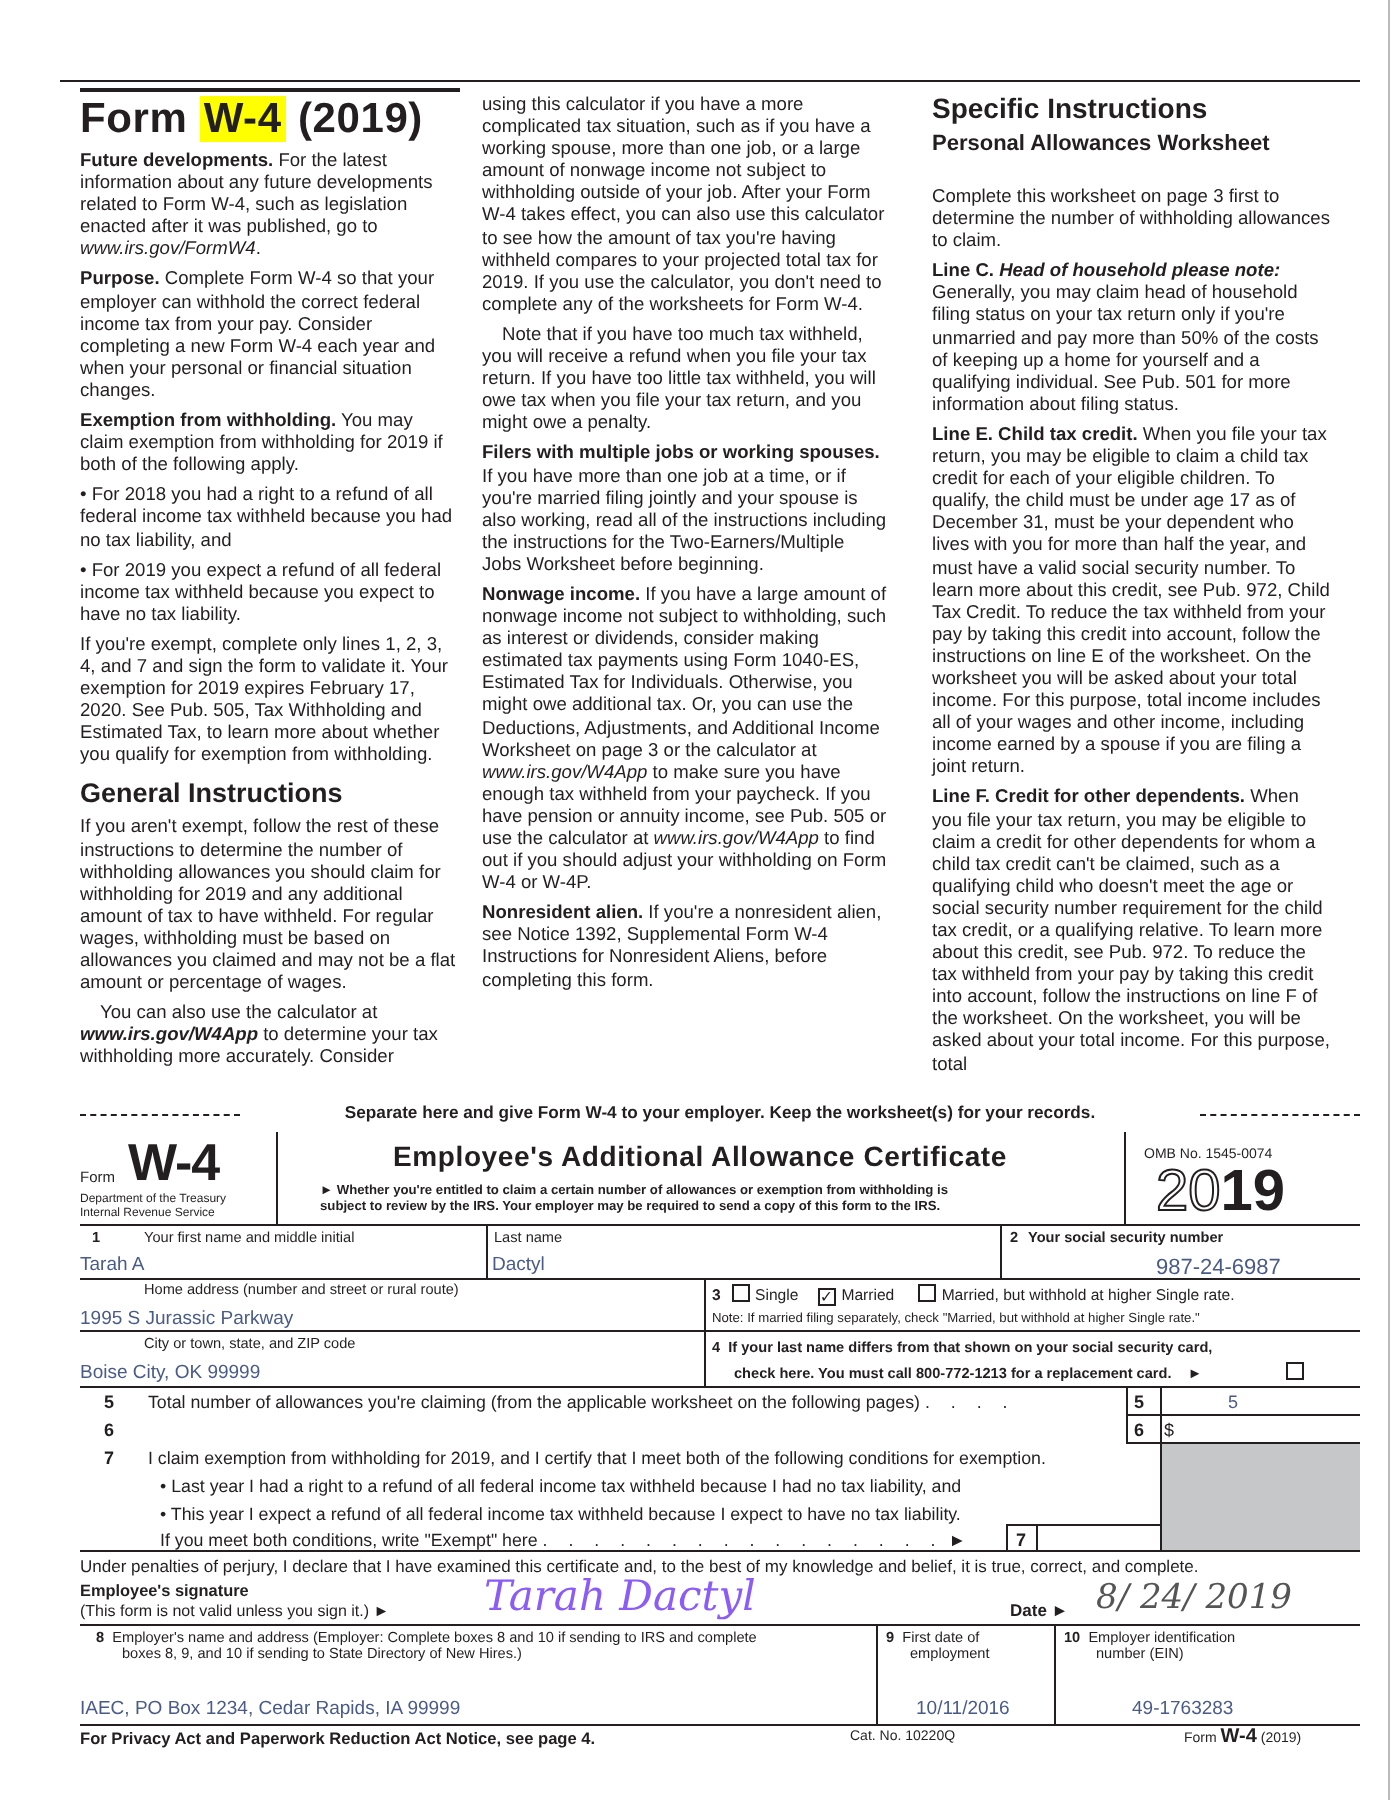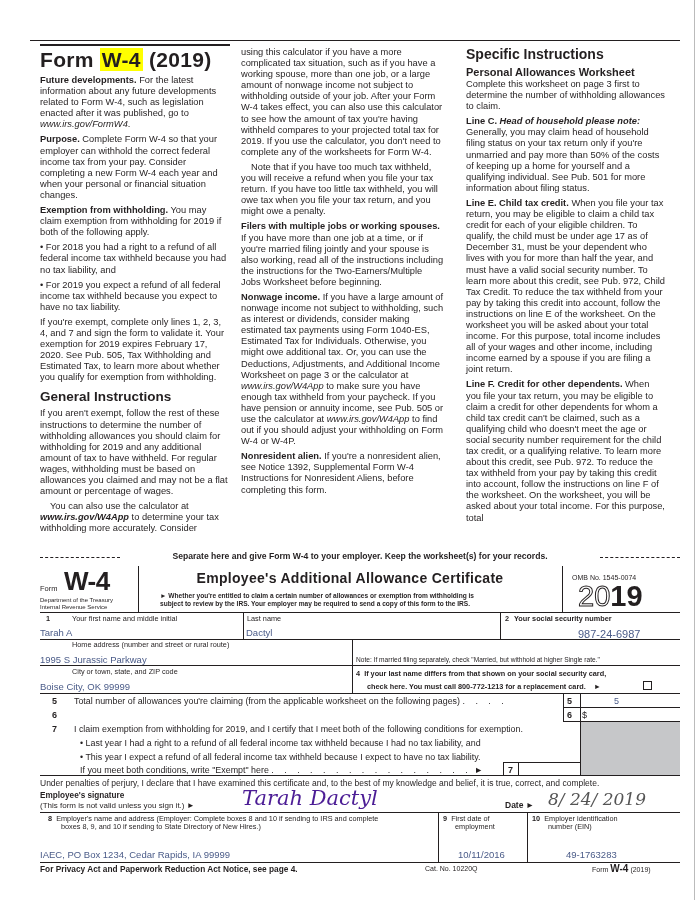--- a/index.html
+++ b/index.html
@@ -7,38 +7,38 @@
 body{font-family:"Liberation Sans",sans-serif;color:#231f20;position:relative}
 .topline{position:absolute;left:30px;top:40px;width:461px;height:1px;background:#231f20}
 .col{position:absolute;font-size:9.3px;line-height:11.1px}
 .col p{margin-bottom:4px}
 .col1{left:40px;top:44px;width:190px}
 .col2{left:241px;top:47px;width:203px}
 .col3{left:466px;top:47px;width:200px}
 .formtitle{font-size:21px;font-weight:bold;line-height:26px;margin-bottom:2px;border-top:2px solid #231f20;padding-top:1px;letter-spacing:.3px}
 .hl{background:#ffff00;padding:0 2px}
 .h2{font-size:13.5px;font-weight:bold;margin:6px 0 4px;line-height:15px}
-.h3{font-size:11px;font-weight:bold;line-height:13px;margin-bottom:0}
+.h3{font-size:11px;font-weight:bold;line-height:13px;margin-bottom:14px}
 b{font-weight:bold}
 i{font-style:italic}
 .ind{text-indent:10px}
 .sep{position:absolute;left:40px;top:551px;width:640px;height:14px;font-size:8.6px;font-weight:bold;text-align:center}
 .sep:before,.sep:after{content:"";position:absolute;top:6px;width:80px;border-top:1px dashed #231f20}
 .sep:before{left:0}.sep:after{right:0}
 .form{position:absolute;left:40px;top:566px;width:640px;height:308px;font-size:8px}
 .abs{position:absolute}
 .hline{position:absolute;height:1px;background:#231f20}
 .vline{position:absolute;width:1px;background:#231f20}
 .lbl{position:absolute;font-size:7.3px;color:#231f20}
 .val{position:absolute;font-size:9.5px;color:#4a5b88}
 .cb{display:inline-block;width:9px;height:9px;border:1px solid #231f20;vertical-align:-1px;margin:0 3px;font-size:8px;line-height:7px;text-align:center}
 .lnum{position:absolute;font-weight:bold;font-size:9px}
 .ltxt{position:absolute;font-size:8.9px}
 .dots{letter-spacing:4px}
-.sig{position:absolute;font-family:"DejaVu Serif",serif;font-style:italic;color:#4c1d95}
+.sig{position:absolute;font-family:"DejaVu Serif",serif;font-style:italic;color:#8b5cf6}
 </style>
 </head>
 <body>
 
 <div class="topline"></div>
 <div class="abs" style="left:491px;top:40px;width:189px;height:1px;background:#231f20"></div>
 
 <div class="col col1">
   <div class="formtitle">
     <span>Form</span>
@@ -102,20 +102,26 @@
   <div class="val" style="left:538px;top:62px;font-size:11px">987-24-6987</div>
   <div class="hline" style="left:0;top:73px;width:640px"></div>
 
   <div class="lbl" style="left:32px;top:74px">Home address (number and street or rural route)</div>
   <div class="val" style="left:0;top:88px">1995 S Jurassic Parkway</div>
   <div class="hline" style="left:0;top:99px;width:312px"></div>
   <div class="lbl" style="left:32px;top:101px">City or town, state, and ZIP code</div>
   <div class="val" style="left:0;top:115px">Boise City, OK 99999</div>
   <div class="vline" style="left:312px;top:73px;height:54px"></div>
 
+  <div class="abs" style="left:316px;top:76px;font-size:7.8px">
+    <b>3</b>
+    <span class="cb"></span><span>Single</span>
+    &nbsp;&nbsp;<span class="cb">✓</span><span>Married</span>
+    &nbsp;&nbsp;&nbsp;<span class="cb"></span><span>Married, but withhold at higher Single rate.</span>
+  </div>
   <div class="abs" style="left:316px;top:90px;font-size:6.6px">Note: If married filing separately, check "Married, but withhold at higher Single rate."</div>
   <div class="hline" style="left:312px;top:99px;width:328px"></div>
   <div class="abs" style="left:316px;top:103px;font-size:7.3px;font-weight:bold"><span>4</span>&nbsp;&nbsp;<span>If your last name differs from that shown on your social security card,</span></div>
   <div class="abs" style="left:327px;top:116px;font-size:7.3px;font-weight:bold"><span>check here. You must call 800-772-1213 for a replacement card.</span>&nbsp;&nbsp;&nbsp;&nbsp;<span>►</span></div>
   <span class="cb abs" style="left:600px;top:115px"></span>
   <div class="hline" style="left:0;top:127px;width:640px"></div>
 
   <div class="lnum" style="left:12px;top:130px">5</div>
   <div class="ltxt" style="left:34px;top:130px"><span>Total number of allowances you're claiming (from the applicable worksheet on the following pages)</span> <span class="dots">. . . .</span></div>
   <div class="vline" style="left:523px;top:127px;height:28px"></div>

